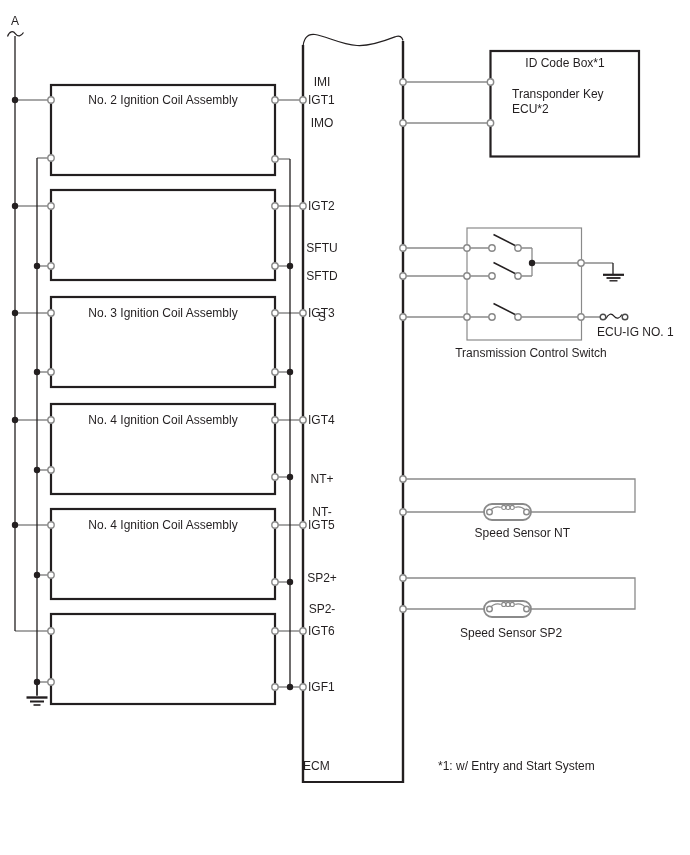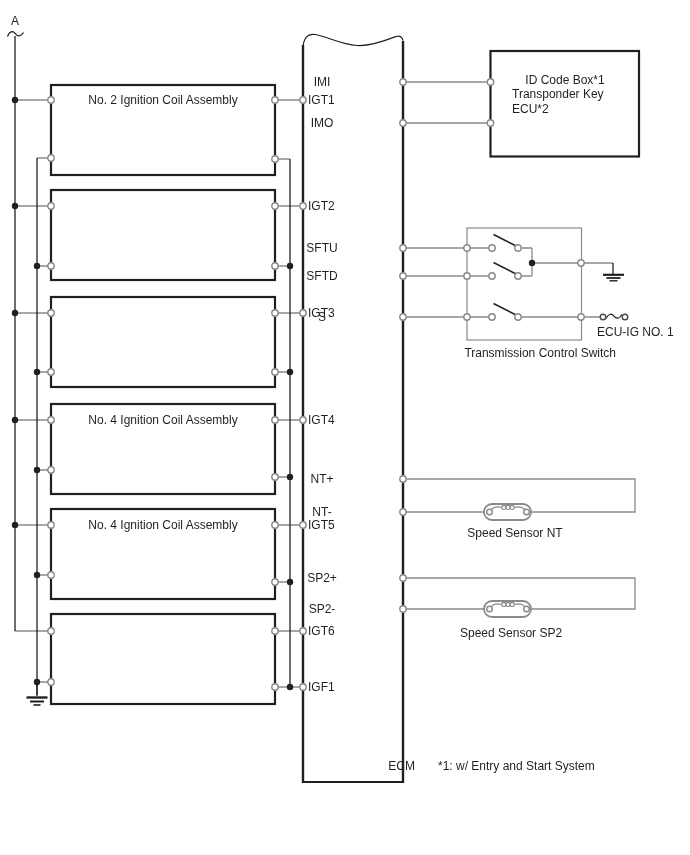--- a/index.html
+++ b/index.html
@@ -29,30 +29,30 @@
   #ct3{top:412px}#ct4{top:517px}#ct5{top:623px}
 
   .pinL{left:308px}
   #pIGT1{top:92px}#pIGT2{top:198px}#pIGT3{top:305px}
   #pIGT4{top:412px}#pIGT5{top:517px}#pIGT6{top:623px}#pIGF1{top:679px}
 
   .pinR{left:250px;width:144px;text-align:center}
   #pIMI{top:74px}#pIMO{top:115px}#pSFTU{top:240px}#pSFTD{top:268px}
   #pS{top:309px}#pNTp{top:471px}#pNTm{top:504px}#pSP2p{top:570px}#pSP2m{top:601px}
 
-  #lblECM{left:303px;top:758px;width:112px;text-align:right}
-
-  #idl1{left:491px;top:72px;width:148px;text-align:center}
+  #lblECM{left:303px;top:758px;width:112px;text-align:left}
+
+  #idl1{left:491px;top:55px;width:148px;text-align:center}
   #idl2{left:512px;top:86px}
   #idl3{left:512px;top:101px}
 
-  #lblTCS{left:446px;top:345px;width:170px;text-align:right}
+  #lblTCS{left:446px;top:345px;width:170px;text-align:center}
   #lblECUIG{left:597px;top:324px}
 
-  #lblNT{left:460px;top:525px;width:110px;text-align:center}
+  #lblNT{left:460px;top:525px;width:110px;text-align:right}
   #lblSP2{left:460px;top:625px;width:116px;text-align:left}
 
   #note1{left:438px;top:758px}
   #note2{left:438px;top:790px}
 </style>
 </head>
 <body>
 
 <div class="stage">
 
@@ -228,20 +228,21 @@
       <circle cx="489.5" cy="512" r="2.8"></circle>
         <circle cx="526.5" cy="512" r="2.8"></circle>
       <circle cx="489.5" cy="609" r="2.8"></circle>
         <circle cx="526.5" cy="609" r="2.8"></circle>
     </g>
   </svg>
 
   <div class="lbl" id="lblA">A</div>
 
   <div class="lbl coil-lbl" id="ct0">No. 2 Ignition Coil Assembly</div>
+  <div class="lbl coil-lbl" id="ct2">No. 3 Ignition Coil Assembly</div>
   <div class="lbl coil-lbl" id="ct3">No. 4 Ignition Coil Assembly</div>
   <div class="lbl coil-lbl" id="ct4">No. 4 Ignition Coil Assembly</div>
 
   <div class="lbl pinL" id="pIGT1">IGT1</div>
   <div class="lbl pinL" id="pIGT2">IGT2</div>
   <div class="lbl pinL" id="pIGT3">IGT3</div>
   <div class="lbl pinL" id="pIGT4">IGT4</div>
   <div class="lbl pinL" id="pIGT5">IGT5</div>
   <div class="lbl pinL" id="pIGT6">IGT6</div>
   <div class="lbl pinL" id="pIGF1">IGF1</div>

